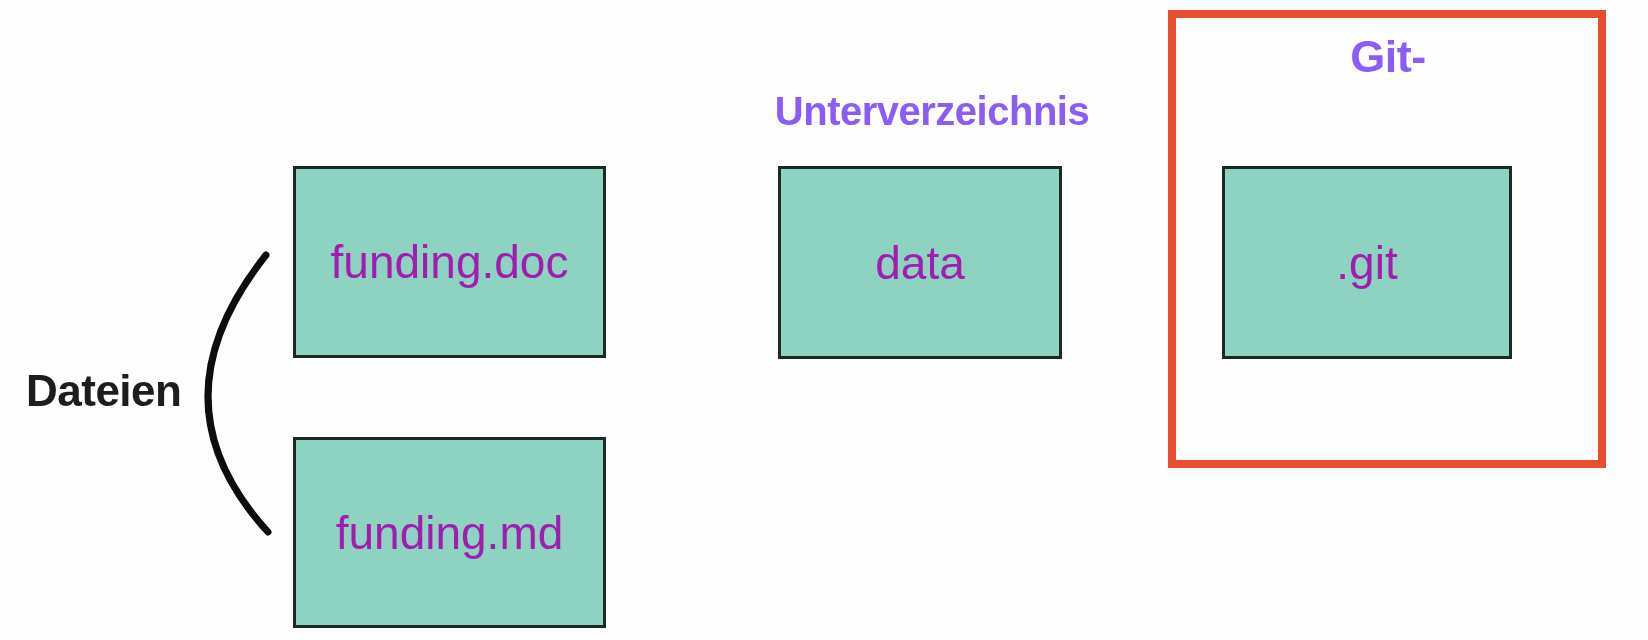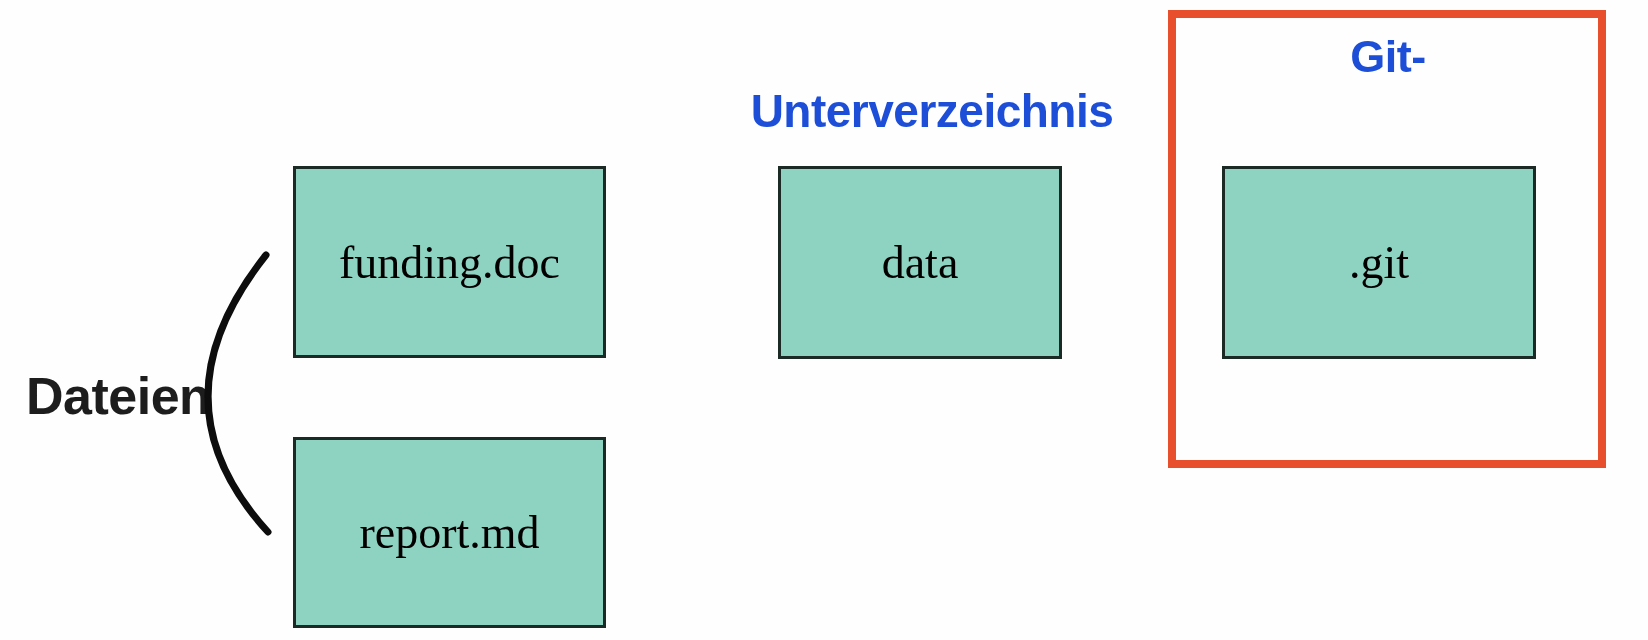--- a/index.html
+++ b/index.html
@@ -21,59 +21,59 @@
     position: absolute;
     box-sizing: border-box;
     background: #8ed3c1;
     border: 3px solid #1c2a26;
     display: flex;
     align-items: center;
     justify-content: center;
   }
   .box-label {
     font-size: 46px;
-    color: #000000;
-    font-family: Liberation Serif, serif;
+    color: #a21caf;
+    font-family: Liberation Sans, sans-serif;
     font-weight: 400;
     text-align: center;
   }
 
   #box-funding { left: 293px; top: 166px; width: 313px; height: 192px; }
   #box-report  { left: 293px; top: 437px; width: 313px; height: 191px; }
   #box-data    { left: 778px; top: 166px; width: 284px; height: 193px; }
-  #box-git     { left: 1222px; top: 166px; width: 314px; height: 193px; }
+  #box-git     { left: 1222px; top: 166px; width: 290px; height: 193px; }
 
   
   .heading {
     position: absolute;
     font-weight: 700;
-    color: #1d4ed8;
+    color: #8b5cf6;
     text-align: center;
     letter-spacing: -0.5px;
   }
   #heading-unterverzeichnis {
     left: 632px;
     top: 86px;
     width: 600px;
-    font-size: 46px;
+    font-size: 40px;
     line-height: 50px;
   }
   #heading-git {
     left: 1188px;
     top: 30px;
     width: 400px;
     font-size: 45px;
     line-height: 53px;
   }
   #label-dateien {
     position: absolute;
     left: 26px;
     top: 366px;
     font-weight: 700;
-    font-size: 52px;
+    font-size: 44px;
     color: #1d1d1d;
     letter-spacing: -0.5px;
   }
 
   
   .red-frame {
     position: absolute;
     left: 1168px;
     top: 10px;
     width: 438px;
@@ -103,21 +103,21 @@
 
   <svg class="brace" viewBox="0 0 160 310" aria-hidden="true">
     <path d="M 136 17 Q 19 164 138 294" fill="none" stroke="#0d0d0d" stroke-width="7" stroke-linecap="round"></path>
   </svg>
 
   <div class="teal-box" id="box-funding">
     <span class="box-label">funding.doc</span>
   </div>
 
   <div class="teal-box" id="box-report">
-    <span class="box-label">report.md</span>
+    <span class="box-label">funding.md</span>
   </div>
 
   <div class="heading" id="heading-unterverzeichnis">Unterverzeichnis</div>
 
   <div class="teal-box" id="box-data">
     <span class="box-label">data</span>
   </div>
 
   <div class="heading" id="heading-git">
     <div>Git-</div>

